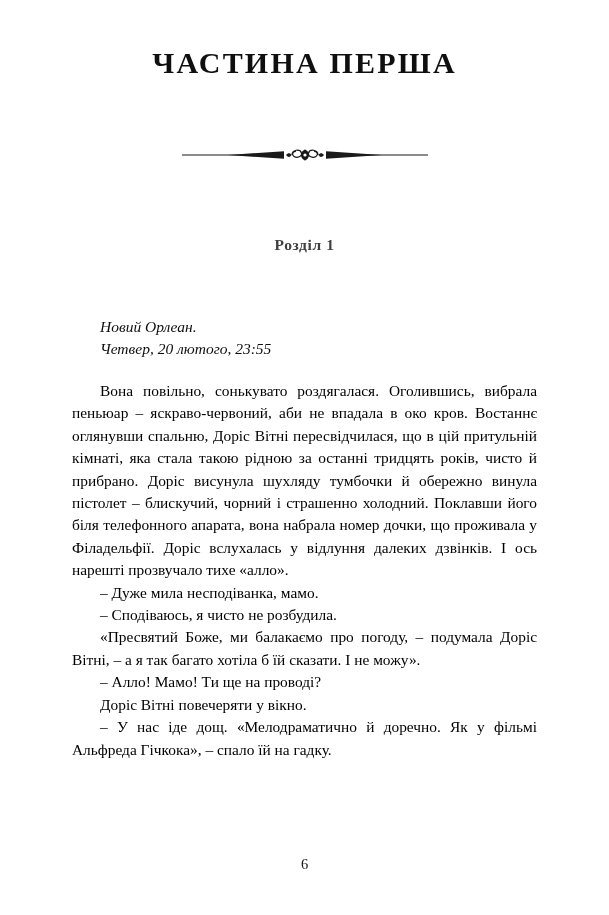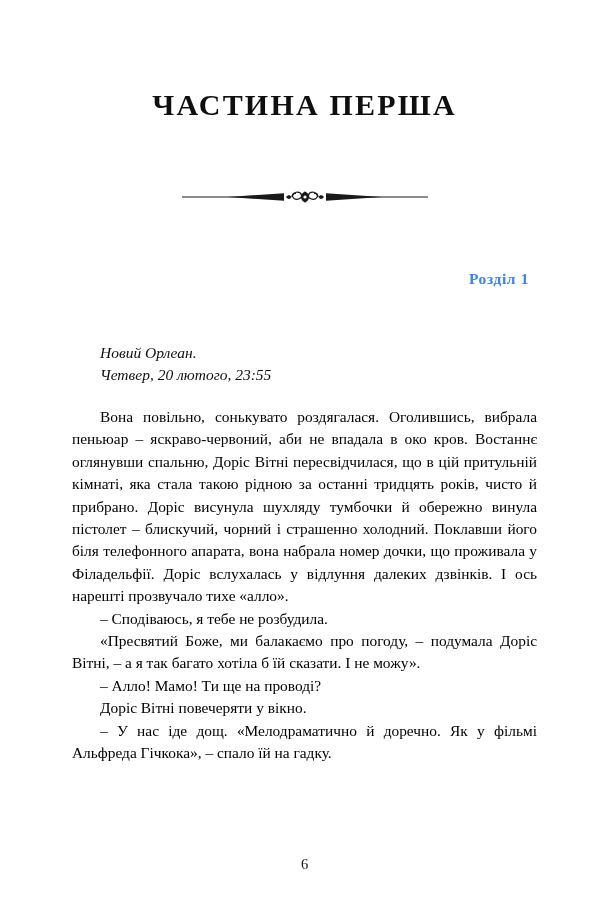--- a/index.html
+++ b/index.html
@@ -20,38 +20,38 @@
     height: 915px;
     box-sizing: border-box;
     padding: 0 72px;
   }
   .part-title {
     text-align: center;
     font-size: 30px;
     font-weight: bold;
     letter-spacing: 2.2px;
     margin: 0;
-    padding-top: 88px;
+    padding-top: 46px;
     color: #100f0f;
   }
   .ornament {
     margin: 0 auto;
     padding-top: 62px;
     width: 250px;
     height: 26px;
     display: block;
   }
   .chapter-title {
-    text-align: right;
+    text-align: center;
     font-size: 15.5px;
     font-weight: bold;
     letter-spacing: 0.6px;
-    margin: 8px;
+    margin: 16px;
     padding-top: 52px;
-    color: #3b82f6;
+    color: #404040;
   }
   .place-block {
     margin: 0;
     padding-top: 46px;
     padding-left: 28px;
     font-style: italic;
     font-size: 15.5px;
     line-height: 1.42;
     color: #100f0f;
   }
@@ -104,21 +104,22 @@
 
   <h2 class="chapter-title">Розділ 1</h2>
 
   <div class="place-block">
     <div>Новий Орлеан.</div>
     <div>Четвер, 20 лютого, 23:55</div>
   </div>
 
   <div class="body-text">
     <p>Вона повільно, сонькувато роздягалася. Оголившись, вибрала пеньюар – яскраво-червоний, аби не впадала в око кров. Востаннє оглянувши спальню, Доріс Вітні пересвідчилася, що в цій притульній кімнаті, яка стала такою рідною за останні тридцять років, чисто й прибрано. Доріс висунула шухляду тумбочки й обережно винула пістолет – блискучий, чорний і страшенно холодний. Поклавши його біля телефонного апарата, вона набрала номер дочки, що проживала у Філадельфії. Доріс вслухалась у відлуння далеких дзвінків. І ось нарешті прозвучало тихе «алло».</p>
-    <p>– Сподіваюсь, я тебе не розбудила.</p>
+    <p>– Дуже мила несподіванка, мамо.</p>
+    <p>– Сподіваюсь, я чисто не розбудила.</p>
     <p>«Пресвятий Боже, ми балакаємо про погоду, – подумала Доріс Вітні, – а я так багато хотіла б їй сказати. І не можу».</p>
     <p>– Алло! Мамо! Ти ще на проводі?</p>
     <p>Доріс Вітні повечеряти у вікно.</p>
     <p>– У нас іде дощ. «Мелодраматично й доречно. Як у фільмі Альфреда Гічкока», – спало їй на гадку.</p>
   </div>
 
   <div class="page-number">6</div>
 
 </div>
 

